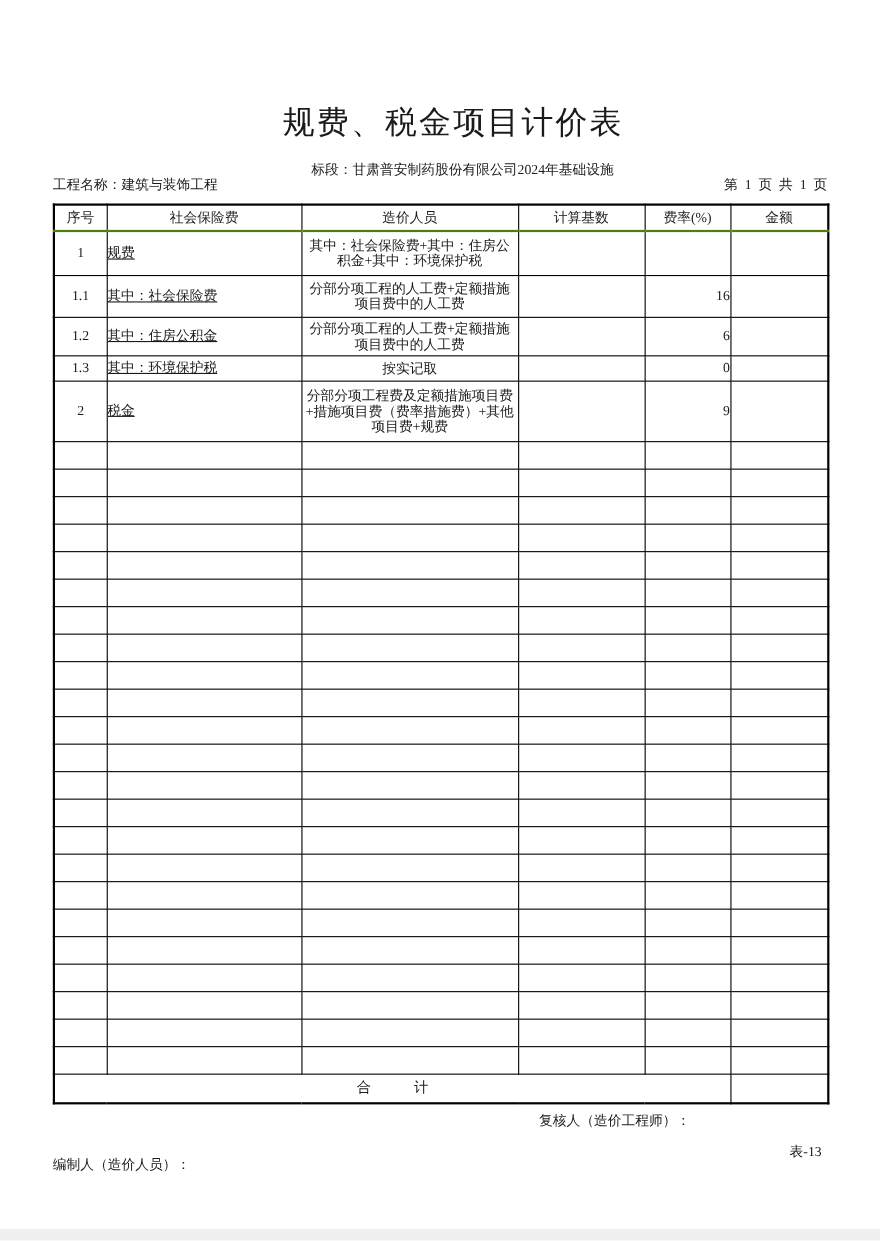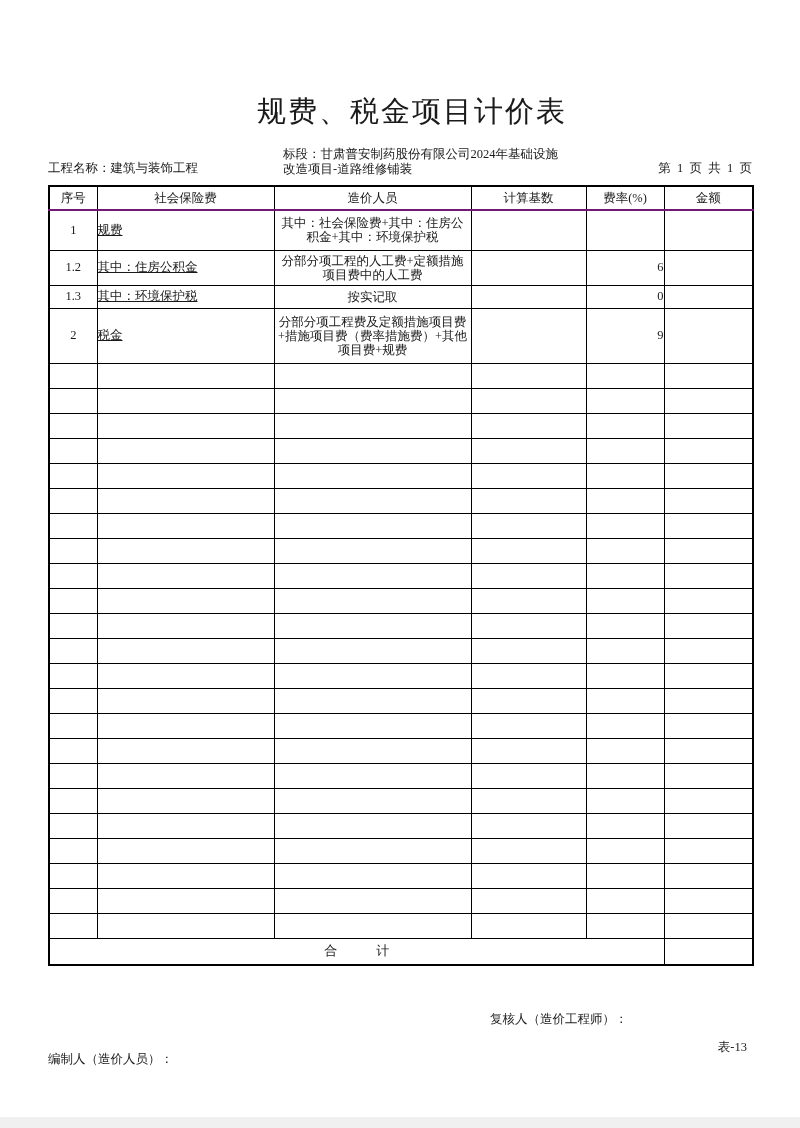--- a/index.html
+++ b/index.html
@@ -17,21 +17,21 @@
   .meta-page{position:absolute;right:48px;top:160px;font-size:12.5px;white-space:pre;}
   table.main{
     position:absolute;left:48px;top:185px;width:704px;
     border-collapse:collapse;table-layout:fixed;
     border:2px solid #000;font-size:12.5px;color:#1a1a1a;
   }
   table.main th,table.main td{
     border:1px solid #000;padding:0;vertical-align:middle;overflow:hidden;
   }
   table.main thead th{
-    font-weight:400;text-align:center;height:22px;border-bottom:2px solid #701a75;
+    font-weight:400;text-align:center;height:22px;border-bottom:2px solid #4d7c0f;
   }
   .c-no{text-align:center;}
   .c-name{text-align:left;padding:1px 5px;text-decoration:underline;}
   .c-basis{text-align:center;padding:1px 5px;white-space:pre-line;line-height:14px;}
   .c-rate{text-align:right;padding-right:3px;}
   tr.h-r0{height:40px;}
   tr.h-r1{height:38px;}
   tr.h-r2{height:35px;}
   tr.h-r3{height:23px;}
   tr.h-r4{height:55px;}
@@ -46,21 +46,20 @@
 </head>
 <body>
 
 <div class="page">
 
   <h1 class="title">规费、税金项目计价表</h1>
 
   <div class="meta-project">工程名称：建筑与装饰工程</div>
   <div class="meta-section">
     <div>标段：甘肃普安制药股份有限公司2024年基础设施</div>
-    <div>改造项目-道路维修铺装</div>
   </div>
   <div class="meta-page">第  1  页  共  1  页</div>
 
   <table class="main">
     <colgroup>
       <col style="width:48px">
         <col style="width:177px">
         <col style="width:197px">
       <col style="width:115px">
         <col style="width:78px">
@@ -79,20 +78,29 @@
     <tbody>
       <tr class="h-r0">
         <td class="c-no">1</td>
         <td class="c-name">规费</td>
         <td class="c-basis">其中：社会保险费+其中：住房公
 积金+其中：环境保护税</td>
         <td class="c-base"></td>
         <td class="c-rate"></td>
         <td class="c-amt"></td>
       </tr>
+      <tr class="h-r1">
+        <td class="c-no">1.1</td>
+        <td class="c-name">其中：社会保险费</td>
+        <td class="c-basis">分部分项工程的人工费+定额措施
+项目费中的人工费</td>
+        <td class="c-base"></td>
+        <td class="c-rate">16</td>
+        <td class="c-amt"></td>
+      </tr>
       <tr class="h-r2">
         <td class="c-no">1.2</td>
         <td class="c-name">其中：住房公积金</td>
         <td class="c-basis">分部分项工程的人工费+定额措施
 项目费中的人工费</td>
         <td class="c-base"></td>
         <td class="c-rate">6</td>
         <td class="c-amt"></td>
       </tr>
       <tr class="h-r3">

